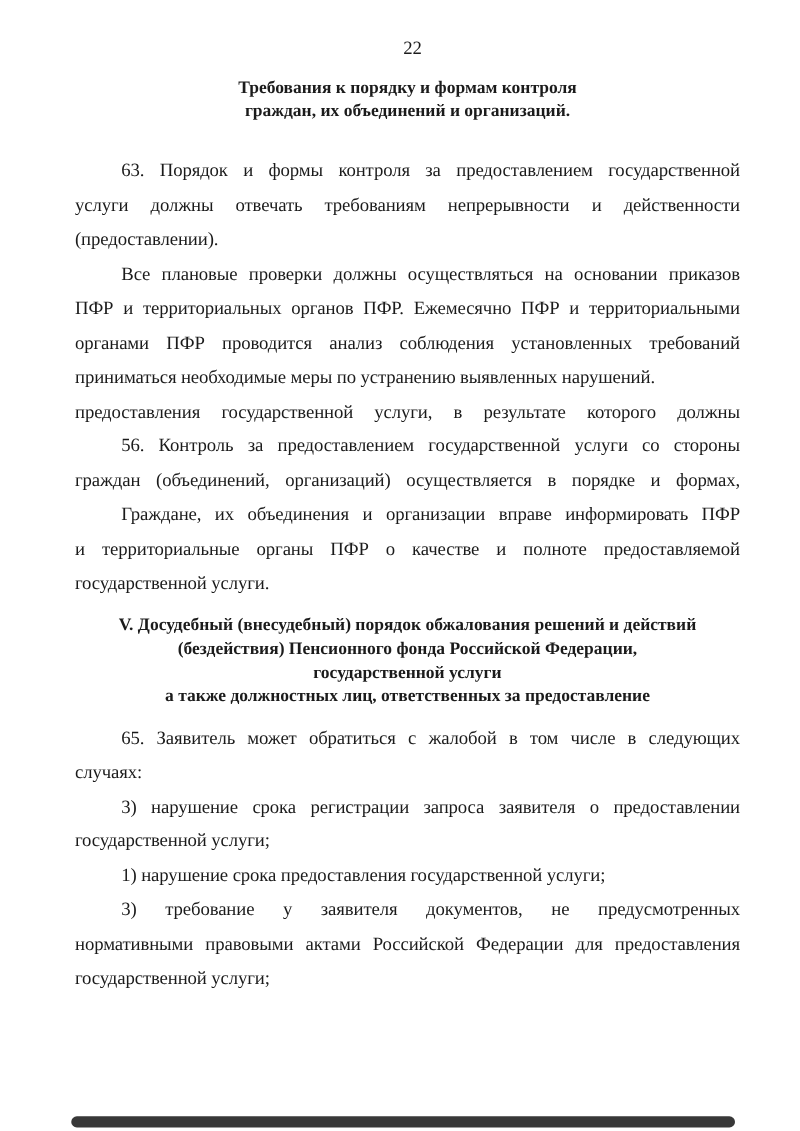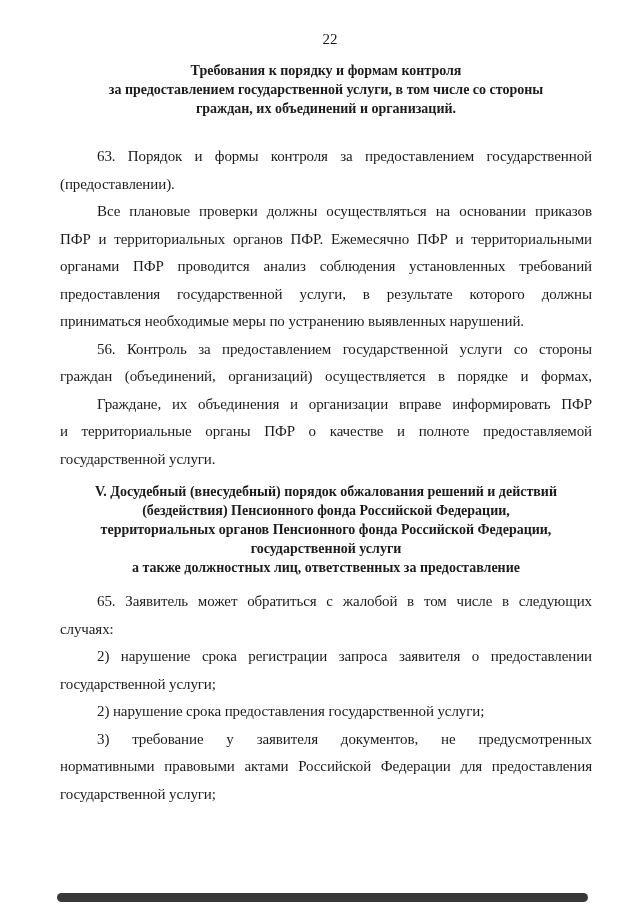--- a/index.html
+++ b/index.html
@@ -52,60 +52,59 @@
 </style>
 </head>
 <body>
 
 <div class="page" data-name="document-page">
   <div class="page-number" data-name="page-number">22</div>
 
   <div data-name="document-body">
       <div class="heading" data-name="control-requirements-heading">
         <div class="line" data-name="text-line">Требования к порядку и формам контроля</div>
-        <div class="line" data-name="text-line">за предоставлением государственной услуги, в том числе со стороны</div>
         <div class="line" data-name="text-line">граждан, их объединений и организаций.</div>
       </div>
       <div class="paragraph" data-name="paragraph-63">
         <div class="line first" data-name="text-line">63. Порядок и формы контроля за предоставлением государственной</div>
+        <div class="line" data-name="text-line">услуги должны отвечать требованиям непрерывности и действенности</div>
         <div class="line last" data-name="text-line">(предоставлении).</div>
       </div>
       <div class="paragraph" data-name="paragraph-planned-checks">
         <div class="line first" data-name="text-line">Все плановые проверки должны осуществляться на основании приказов</div>
         <div class="line" data-name="text-line">ПФР и территориальных органов ПФР. Ежемесячно ПФР и территориальными</div>
         <div class="line" data-name="text-line">органами ПФР проводится анализ соблюдения установленных требований</div>
+        <div class="line last" data-name="text-line">приниматься необходимые меры по устранению выявленных нарушений.</div>
         <div class="line" data-name="text-line">предоставления государственной услуги, в результате которого должны</div>
-        <div class="line last" data-name="text-line">приниматься необходимые меры по устранению выявленных нарушений.</div>
       </div>
       <div class="paragraph" data-name="paragraph-64">
         <div class="line first" data-name="text-line">56. Контроль за предоставлением государственной услуги со стороны</div>
         <div class="line" data-name="text-line">граждан (объединений, организаций) осуществляется в порядке и формах,</div>
       </div>
       <div class="paragraph" data-name="paragraph-citizens-rights">
         <div class="line first" data-name="text-line">Граждане, их объединения и организации вправе информировать ПФР</div>
         <div class="line" data-name="text-line">и территориальные органы ПФР о качестве и полноте предоставляемой</div>
         <div class="line last" data-name="text-line">государственной услуги.</div>
       </div>
       <div class="heading" data-name="appeal-section-heading">
         <div class="line" data-name="text-line">V. Досудебный (внесудебный) порядок обжалования решений и действий</div>
         <div class="line" data-name="text-line">(бездействия) Пенсионного фонда Российской Федерации,</div>
-        <div class="line" data-name="text-line">территориальных органов Пенсионного фонда Российской Федерации,</div>
         <div class="line" data-name="text-line">государственной  услуги</div>
         <div class="line" data-name="text-line">а также должностных лиц,  ответственных за предоставление</div>
       </div>
       <div class="paragraph" data-name="paragraph-65">
         <div class="line first" data-name="text-line">65.  Заявитель может обратиться с жалобой в том числе в следующих</div>
         <div class="line last" data-name="text-line">случаях:</div>
       </div>
       <div class="paragraph" data-name="paragraph-65-item-1">
-        <div class="line first" data-name="text-line">2) нарушение срока регистрации запроса заявителя о предоставлении</div>
+        <div class="line first" data-name="text-line">3) нарушение срока регистрации запроса заявителя о предоставлении</div>
         <div class="line last" data-name="text-line">государственной услуги;</div>
       </div>
       <div class="paragraph" data-name="paragraph-65-item-2">
-        <div class="line first last" data-name="text-line">2) нарушение срока предоставления государственной услуги;</div>
+        <div class="line first last" data-name="text-line">1) нарушение срока предоставления государственной услуги;</div>
       </div>
       <div class="paragraph" data-name="paragraph-65-item-3">
         <div class="line first" data-name="text-line">3) требование у заявителя документов, не предусмотренных</div>
         <div class="line" data-name="text-line">нормативными правовыми актами Российской Федерации для предоставления</div>
         <div class="line last" data-name="text-line">государственной услуги;</div>
       </div>
     </div>
 
   <div class="scan-artifact" data-name="scan-edge-artifact"></div>
 </div>

